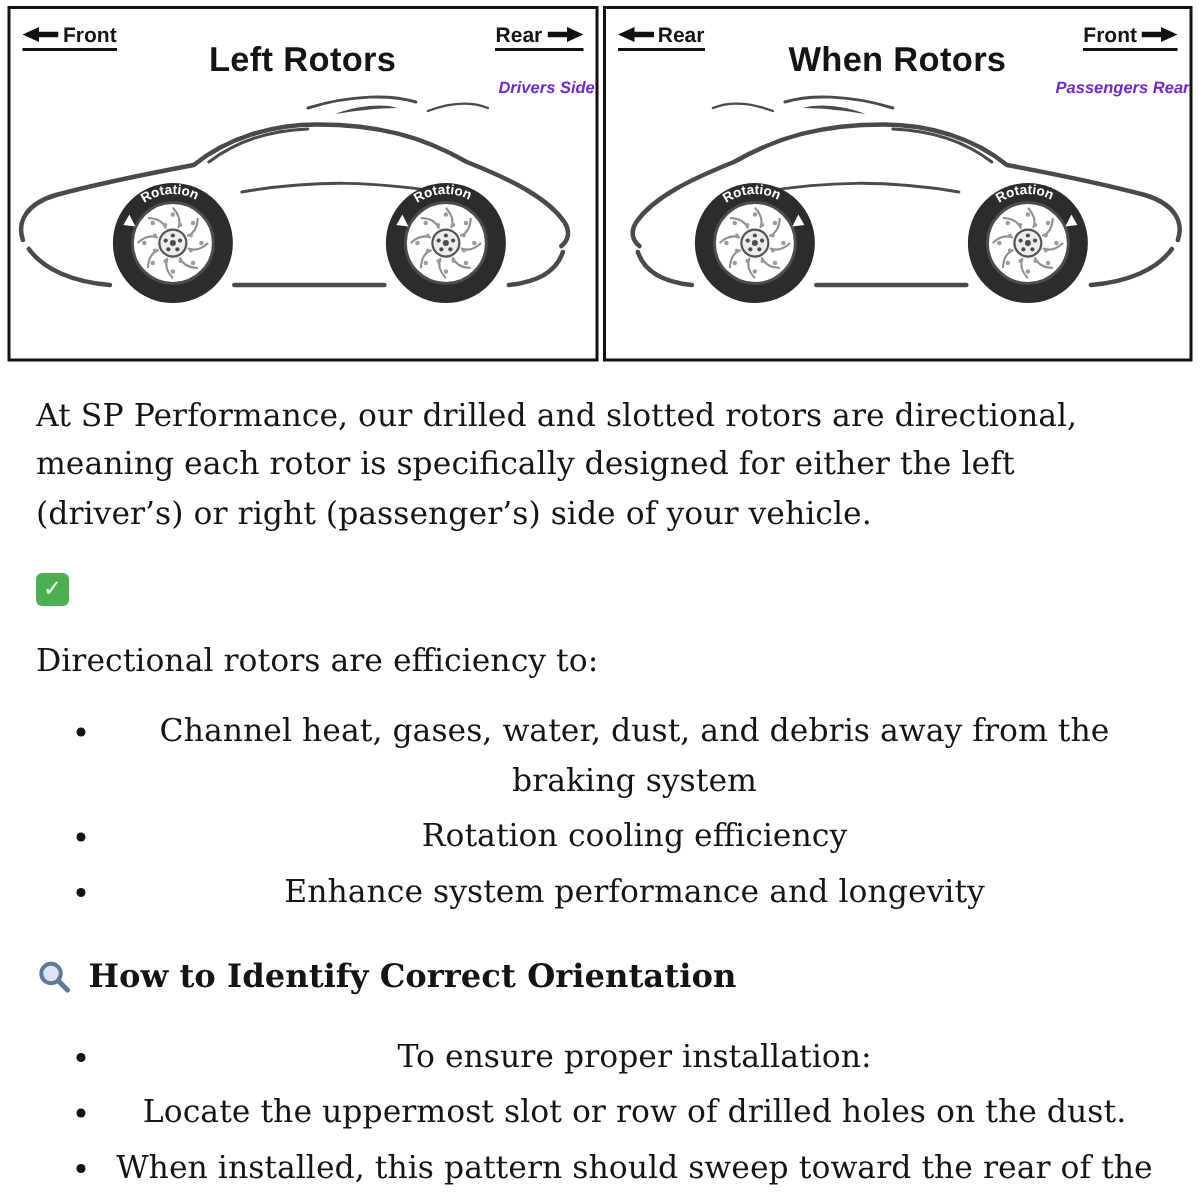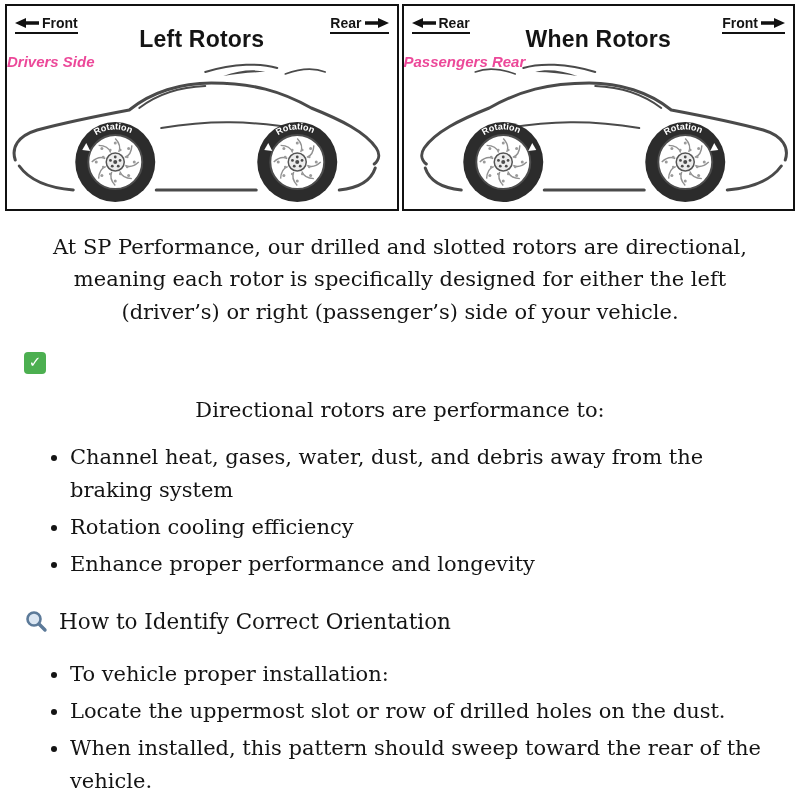--- a/index.html
+++ b/index.html
@@ -6,45 +6,45 @@
   html,body { width:800px; background:#ffffff; }
   body {
     font-family:"DejaVu Serif", serif;
     color:#141414;
     overflow:hidden;
   }
 
   
   .diagram-row { display:flex; margin:4px 5px 0 5px; }
   .panel {
-    flex:1; border:2px solid #111; height:207px; position:relative;
+    flex:1; border:2px solid #111; height:237px; position:relative;
     background:#fff; font-family:"Liberation Sans", sans-serif; overflow:hidden;
   }
   .panel + .panel { margin-left:3px; }
   .panel-header { position:relative; height:50px; }
   .panel-title { text-align:center; font-weight:bold; font-size:23px; padding-top:20px; letter-spacing:0.2px; }
-  .panel-subtitle { text-align:left; font-style:italic; font-weight:bold; font-size:15px; color:#ec4899; }
+  .panel-subtitle { text-align:right; font-style:italic; font-weight:bold; font-size:11px; color:#6d28d9; }
   .dir {
     position:absolute; top:9px; font-weight:bold; font-size:14px;
     border-bottom:2px solid #111; display:flex; align-items:center; gap:3px; padding-bottom:1px;
   }
   .dir.left { left:8px; }
   .dir.right { right:8px; }
   .car-svg { display:block; width:100%; height:152px; }
 
   
   .content { padding:20px 24px 0 24px; font-size:21px; line-height:1.54; }
-  .content p { margin-bottom:15px;text-align:center; }
+  .content p { margin-bottom:15px; }
   .content h2 {
     font-size:21.5px; margin:24px 0 20px; display:flex; align-items:center; gap:11px;
     font-weight:bold;
   }
-  .content h2.regular { font-weight:normal; }
+  .content h2.regular { font-weight:bold; }
   .content ul { padding-left:46px; margin:0 0 20px 0; }
-  .content li { margin-bottom:5px; }
+  .content li { margin-bottom:5px;text-align:center; }
 
   .check-icon {
     width:22px; height:22px; background:#4caf50; border-radius:4px; flex:0 0 auto;
     display:inline-flex; align-items:center; justify-content:center;
     color:#fff; font-size:15px; font-weight:bold; font-family:"DejaVu Sans", sans-serif;
   }
   .mag-icon { flex:0 0 auto; display:inline-block; }
 </style>
 </head>
 <body>
@@ -186,36 +186,36 @@
   </div>
 
   <div class="content">
 
     <p>At SP Performance, our drilled and slotted rotors are directional, meaning each rotor is specifically designed for either the left (driver’s) or right (passenger’s) side of your vehicle.</p>
 
     <h2>
       <span class="check-icon">✓</span>
     </h2>
 
-    <p>Directional rotors are performance to:</p>
+    <p>Directional rotors are efficiency to:</p>
 
     <ul>
       <li>Channel heat, gases, water, dust, and debris away from the braking system</li>
       <li>Rotation cooling efficiency</li>
-      <li>Enhance proper performance and longevity</li>
+      <li>Enhance system performance and longevity</li>
     </ul>
 
     <h2 class="regular">
       <svg class="mag-icon" width="24" height="24" viewBox="0 0 24 24">
         <circle cx="10" cy="10" r="6.5" fill="#dbe6f2" stroke="#5c7a99" stroke-width="2.6"></circle>
         <line x1="15" y1="15" x2="21" y2="21" stroke="#5c7a99" stroke-width="3.4" stroke-linecap="round"></line>
       </svg>
       <span>How to Identify Correct Orientation</span>
     </h2>
 
     <ul>
-      <li>To vehicle proper installation:</li>
+      <li>To ensure proper installation:</li>
       <li>Locate the uppermost slot or row of drilled holes on the dust.</li>
       <li>When installed, this pattern should sweep toward the rear of the vehicle.</li>
     </ul>
 
   </div>
 </div>
 
 </body></html>

